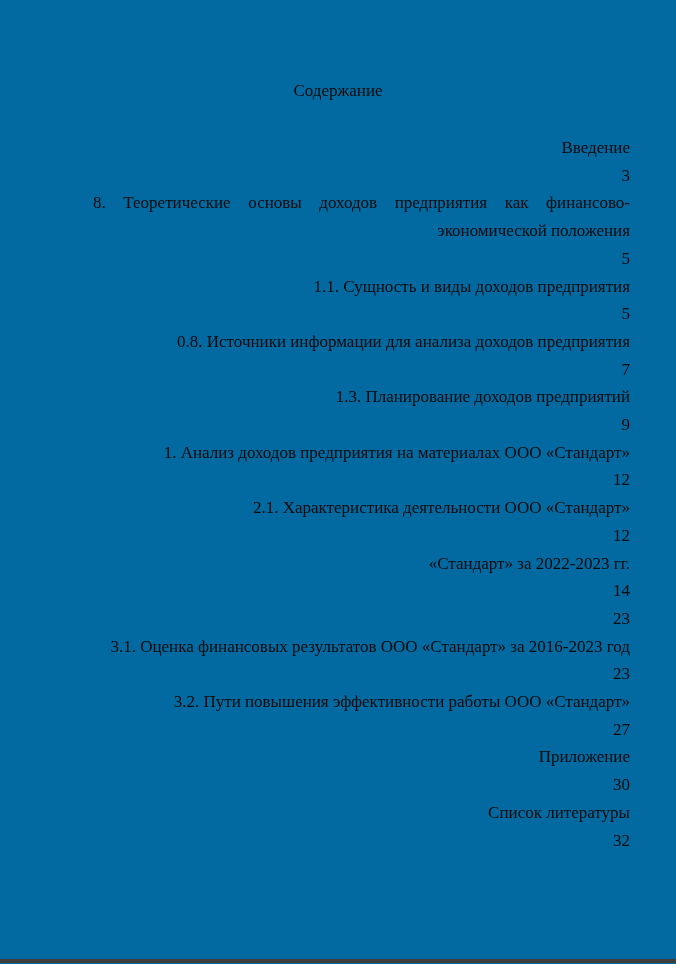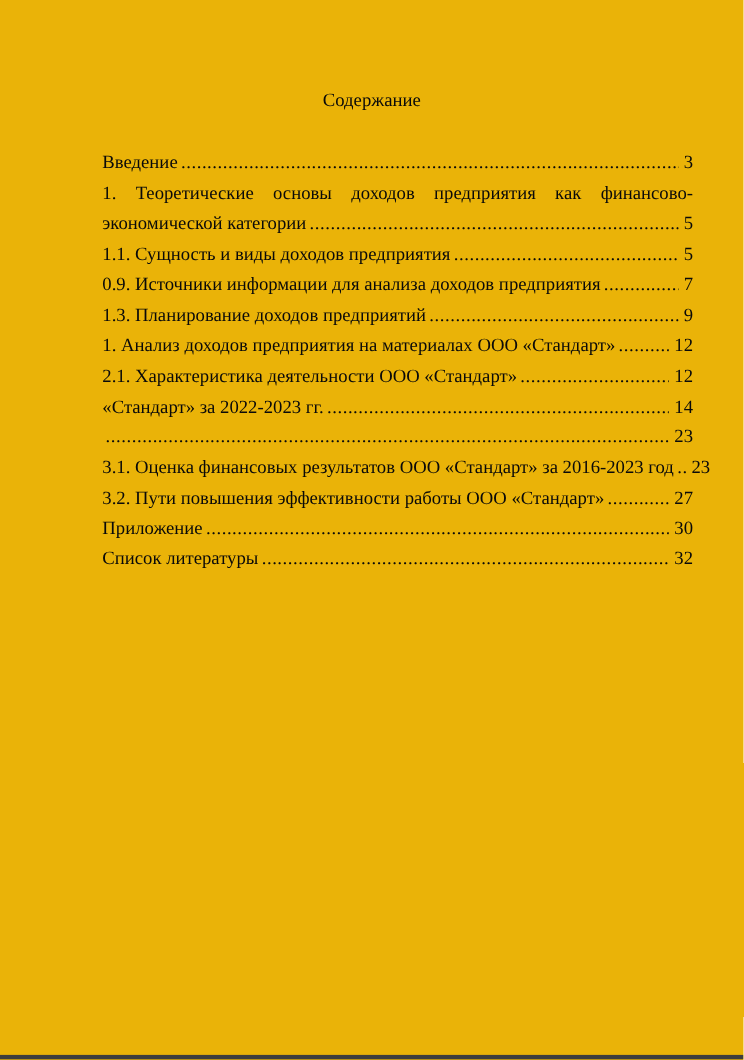--- a/index.html
+++ b/index.html
@@ -37,20 +37,21 @@
   .toc-entry { margin: 0; }
   .wrap-line {
     text-align: justify;
     text-align-last: justify;
     white-space: normal;
   }
   .last-line {
     display: flex;
     align-items: flex-end;
     width: 100%;
+    flex-direction: column;
   }
   .t {
     white-space: nowrap;
     flex: 0 0 auto;
   }
   .leader {
     flex: 1 1 0;
     min-width: 8px;
     overflow: hidden;
     margin-left: 3px;
@@ -69,49 +70,49 @@
     left: 0;
     bottom: 1px;
     width: 100%;
     height: 4px;
     background: #3d3d3d;
   }
 </style>
 </head>
 <body>
 
-<div class="doc" style="background: #eab308; color: rgb(10, 10, 10);">
+<div class="doc" style="background: #0369a1; color: rgb(10, 10, 10);">
   <div class="title">Содержание</div>
 
   <div class="toc">
       <div class="toc-entry">
         <div class="last-line">
           <span class="t">Введение</span>
           <span class="leader"></span>
           <span class="pg">3</span>
         </div>
       </div>
       <div class="toc-entry">
-        <div class="wrap-line">1. Теоретические основы доходов предприятия как финансово-</div>
+        <div class="wrap-line">8. Теоретические основы доходов предприятия как финансово-</div>
         <div class="last-line">
-          <span class="t">экономической категории</span>
+          <span class="t">экономической положения</span>
           <span class="leader"></span>
           <span class="pg">5</span>
         </div>
       </div>
       <div class="toc-entry">
         <div class="last-line">
           <span class="t">1.1. Сущность и виды доходов предприятия</span>
           <span class="leader"></span>
           <span class="pg">5</span>
         </div>
       </div>
       <div class="toc-entry">
         <div class="last-line">
-          <span class="t">0.9. Источники информации для анализа доходов предприятия</span>
+          <span class="t">0.8. Источники информации для анализа доходов предприятия</span>
           <span class="leader"></span>
           <span class="pg">7</span>
         </div>
       </div>
       <div class="toc-entry">
         <div class="last-line">
           <span class="t">1.3. Планирование доходов предприятий</span>
           <span class="leader"></span>
           <span class="pg">9</span>
         </div>

